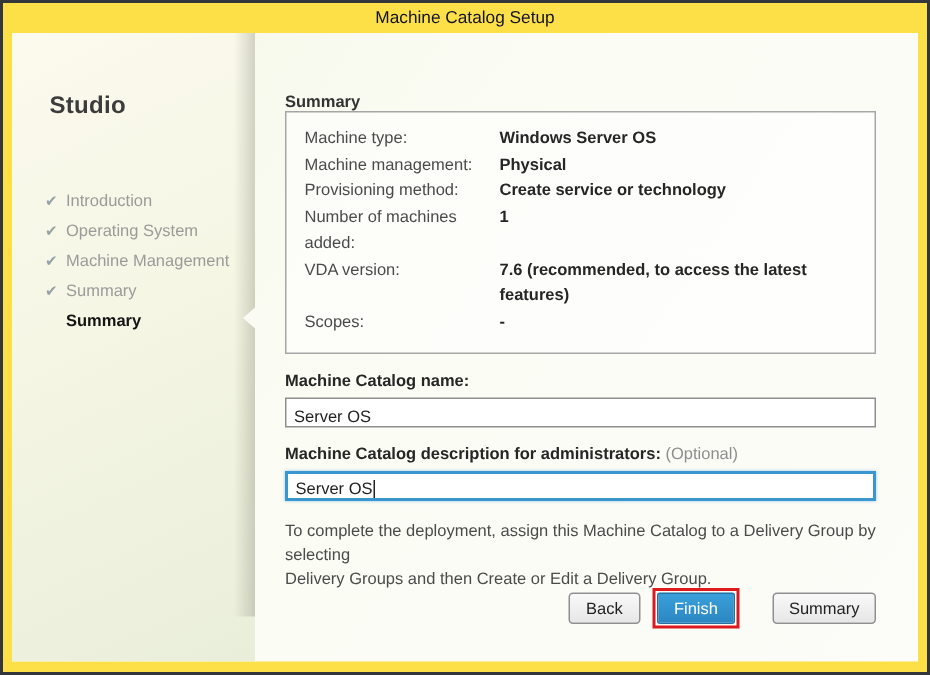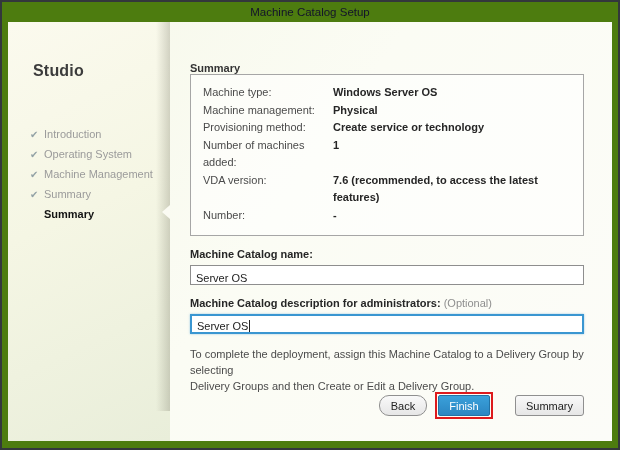--- a/index.html
+++ b/index.html
@@ -1,20 +1,20 @@
 <!DOCTYPE html>
 <html><head>
 <meta charset="utf-8">
 <style>
   * { margin:0; padding:0; box-sizing:border-box; }
   html,body { width:620px; height:450px; background:#dcdcdc; font-family:"Liberation Sans", sans-serif; }
 
   .window {
     position:relative; width:620px; height:450px;
-    border:2px solid #33373C; background:#4d7c0f;
+    border:2px solid #33373C; background:#fde047;
   }
   .titlebar {
     height:20px; display:flex; align-items:center; justify-content:center;
   }
   .titlebar span { font-size:11.5px; color:#13132B; }
 
   .frame {
     position:absolute; left:6px; right:6px; top:20px; bottom:7px;
     display:flex; overflow:hidden;
     background:linear-gradient(125deg, #F6F8E9 0%, #FBFCF4 45%, #FCFCF8 100%);
@@ -67,21 +67,21 @@
 
   .note { margin-top:13px; font-size:11px; line-height:1.45; color:#4B4B4B; }
 
   
   .footer { position:absolute; right:28px; bottom:22px; display:flex; align-items:center; }
   .btn {
     height:21px; padding:0 10px; font-family:"Liberation Sans", sans-serif;
     font-size:11px; color:#222; border:1px solid #8F8F8F; border-radius:3px;
     background:linear-gradient(#F9F9F9, #E6E6E6); cursor:pointer;
   }
-  .btn-back { min-width:48px;border-radius:10px; }
+  .btn-back { min-width:48px; }
   .btn-cancel { min-width:50px; margin-left:22px; }
   .annotation {
     display:inline-flex; margin-left:8px; padding:1px;
     border:2px solid #DD1A1D;
   }
   .btn-finish {
     height:21px; min-width:52px; padding:0 10px; font-size:11px;
     color:#FFFFFF; border:1px solid #2272A5; border-radius:2px;
     background:linear-gradient(#3AA0DA, #2B86C2); cursor:pointer;
   }
@@ -141,21 +141,21 @@
         </div>
         <div class="srow">
           <span class="slabel">Number of machines added:</span>
           <span class="svalue">1</span>
         </div>
         <div class="srow">
           <span class="slabel">VDA version:</span>
           <span class="svalue">7.6 (recommended, to access the latest features)</span>
         </div>
         <div class="srow">
-          <span class="slabel">Number:</span>
+          <span class="slabel">Scopes:</span>
           <span class="svalue">-</span>
         </div>
       </div>
 
       <div class="field-label">Machine Catalog name:</div>
       <div class="textbox" role="textbox">
         <span>Server OS</span>
       </div>
 
       <div class="field-label">

